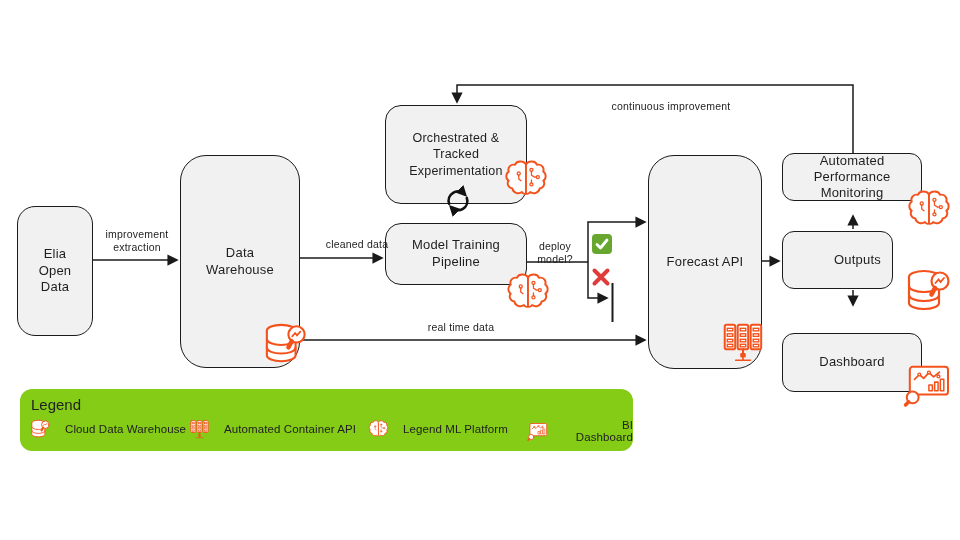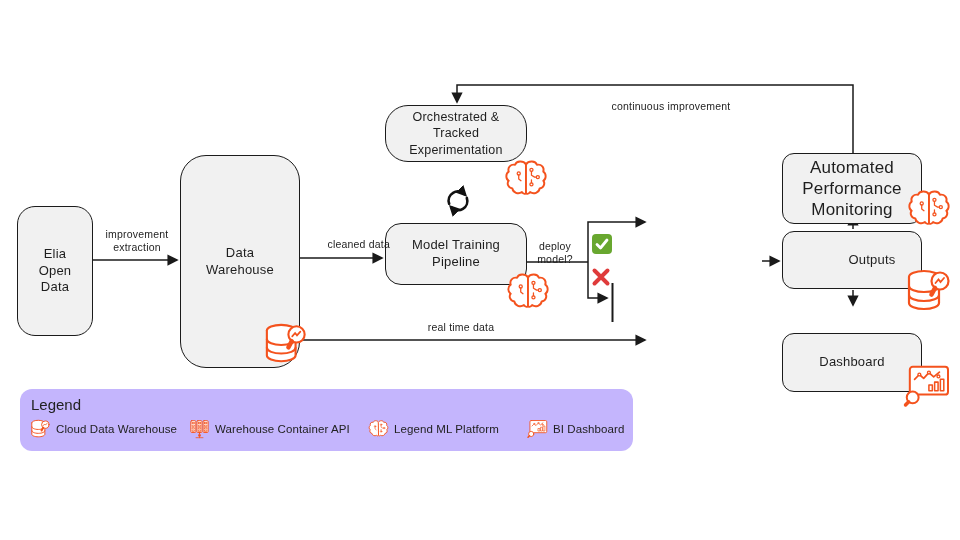--- a/index.html
+++ b/index.html
@@ -16,46 +16,46 @@
   }
   .node-label{white-space:pre-line;}
   .node-icon{position:absolute;overflow:visible;}
   .edge-label{
     position:absolute;font-size:10.5px;line-height:1.22;text-align:center;
     white-space:pre-line;color:#1e1e1e;letter-spacing:.2px;
   }
   
   #n-elia{left:17px;top:206px;width:76px;height:130px;border-radius:18px;}
   #n-dw{left:180px;top:155px;width:120px;height:213px;border-radius:26px;}
-  #n-orch{left:385px;top:105px;width:142px;height:57px;border-radius:23px;font-size:12.5px;}
+  #n-orch{left:385px;top:105px;width:142px;height:99px;border-radius:16px;font-size:12.5px;}
   #n-mtp{left:385px;top:223px;width:142px;height:62px;border-radius:16px;}
   #n-fc{left:648px;top:155px;width:114px;height:214px;border-radius:26px;}
-  #n-apm{left:782px;top:153px;width:140px;height:71px;border-radius:12px;font-size:17px;line-height:1.25;}
-  #n-out{left:782px;top:231px;width:140px;height:58px;border-radius:12px;padding-left:40px;}
+  #n-apm{left:782px;top:153px;width:140px;height:48px;border-radius:12px;font-size:13px;line-height:1.25;}
+  #n-out{left:782px;top:231px;width:111px;height:58px;border-radius:12px;padding-left:40px;}
   #n-dash{left:782px;top:308px;width:140px;height:59px;border-radius:12px;margin-top:25px;}
   
   #l-extract{left:97px;top:228px;width:80px;}
-  #l-cleaned{left:300px;top:238px;width:90px;text-align:right;}
+  #l-cleaned{left:312px;top:238px;width:90px;}
   #l-deploy{left:524px;top:240px;width:62px;}
   #l-realtime{left:411px;top:321px;width:100px;}
   #l-improve{left:571px;top:60px;width:200px;margin-top:40px;}
   
   .float-icon{position:absolute;overflow:visible;}
   #cycle-icon{left:443px;top:188px;}
   #check-icon{left:591px;top:233px;}
   #cross-icon{left:590px;top:266px;}
   
   #legend{
     position:absolute;left:20px;top:389px;width:613px;height:62px;
-    background:#c4b5fd;border-radius:12px;
+    background:#84cc16;border-radius:12px;
   }
   #legend-title{position:absolute;left:11px;top:7px;font-size:15px;font-weight:500;color:#222;}
-  .legend-item{position:absolute;top:30px;display:flex;align-items:center;gap:5px;}
+  .legend-item{position:absolute;top:30px;display:flex;align-items:center;gap:14px;}
   .legend-item span{font-size:11.5px;color:#222;letter-spacing:.1px;}
-  #li-0{left:10px;} #li-1{left:169px;} #li-2{left:348px;} #li-3{left:507px;}
+  #li-0{left:10px;} #li-1{left:169px;} #li-2{left:348px;} #li-3{left:507px;text-align:right;}
 </style>
 </head>
 <body>
 
 <div id="canvas">
 
   <svg width="0" height="0" style="position:absolute" aria-hidden="true">
     <defs>
       <marker id="arrow" viewBox="0 0 10 10" refX="8.5" refY="5" markerWidth="7.5" markerHeight="7.5" orient="auto-start-reverse">
         <path d="M0 0 L10 5 L0 10 z" fill="#1a1a1a"></path>
@@ -188,20 +188,26 @@
   </div>
 
   <div class="node" id="n-mtp">
     <span class="node-label">Model Training
 Pipeline</span>
     <svg class="node-icon" style="left:120px;top:47px;width:44px;height:40px">
         <use href="#sym-brain"></use>
       </svg>
   </div>
 
+  <div class="node" id="n-fc">
+    <span class="node-label">Forecast API</span>
+    <svg class="node-icon" style="left:72px;top:165px;width:44px;height:42px">
+        <use href="#sym-server"></use>
+      </svg>
+  </div>
 
   <div class="node" id="n-apm">
     <span class="node-label">Automated
 Performance
 Monitoring</span>
     <svg class="node-icon" style="left:124px;top:34px;width:44px;height:40px">
         <use href="#sym-brain"></use>
       </svg>
   </div>
 
@@ -242,21 +248,21 @@
     <div class="legend-item" id="li-0">
       <svg width="21" height="20">
           <use href="#sym-db" width="21" height="20"></use>
         </svg>
       <span>Cloud Data Warehouse</span>
     </div>
     <div class="legend-item" id="li-1">
       <svg width="21" height="20">
           <use href="#sym-server" width="21" height="20"></use>
         </svg>
-      <span>Warehouse Container API</span>
+      <span>Automated Container API</span>
     </div>
     <div class="legend-item" id="li-2">
       <svg width="21" height="19">
           <use href="#sym-brain" width="21" height="19"></use>
         </svg>
       <span>Legend ML Platform</span>
     </div>
     <div class="legend-item" id="li-3">
       <svg width="21" height="19">
           <use href="#sym-dash" width="21" height="19"></use>

